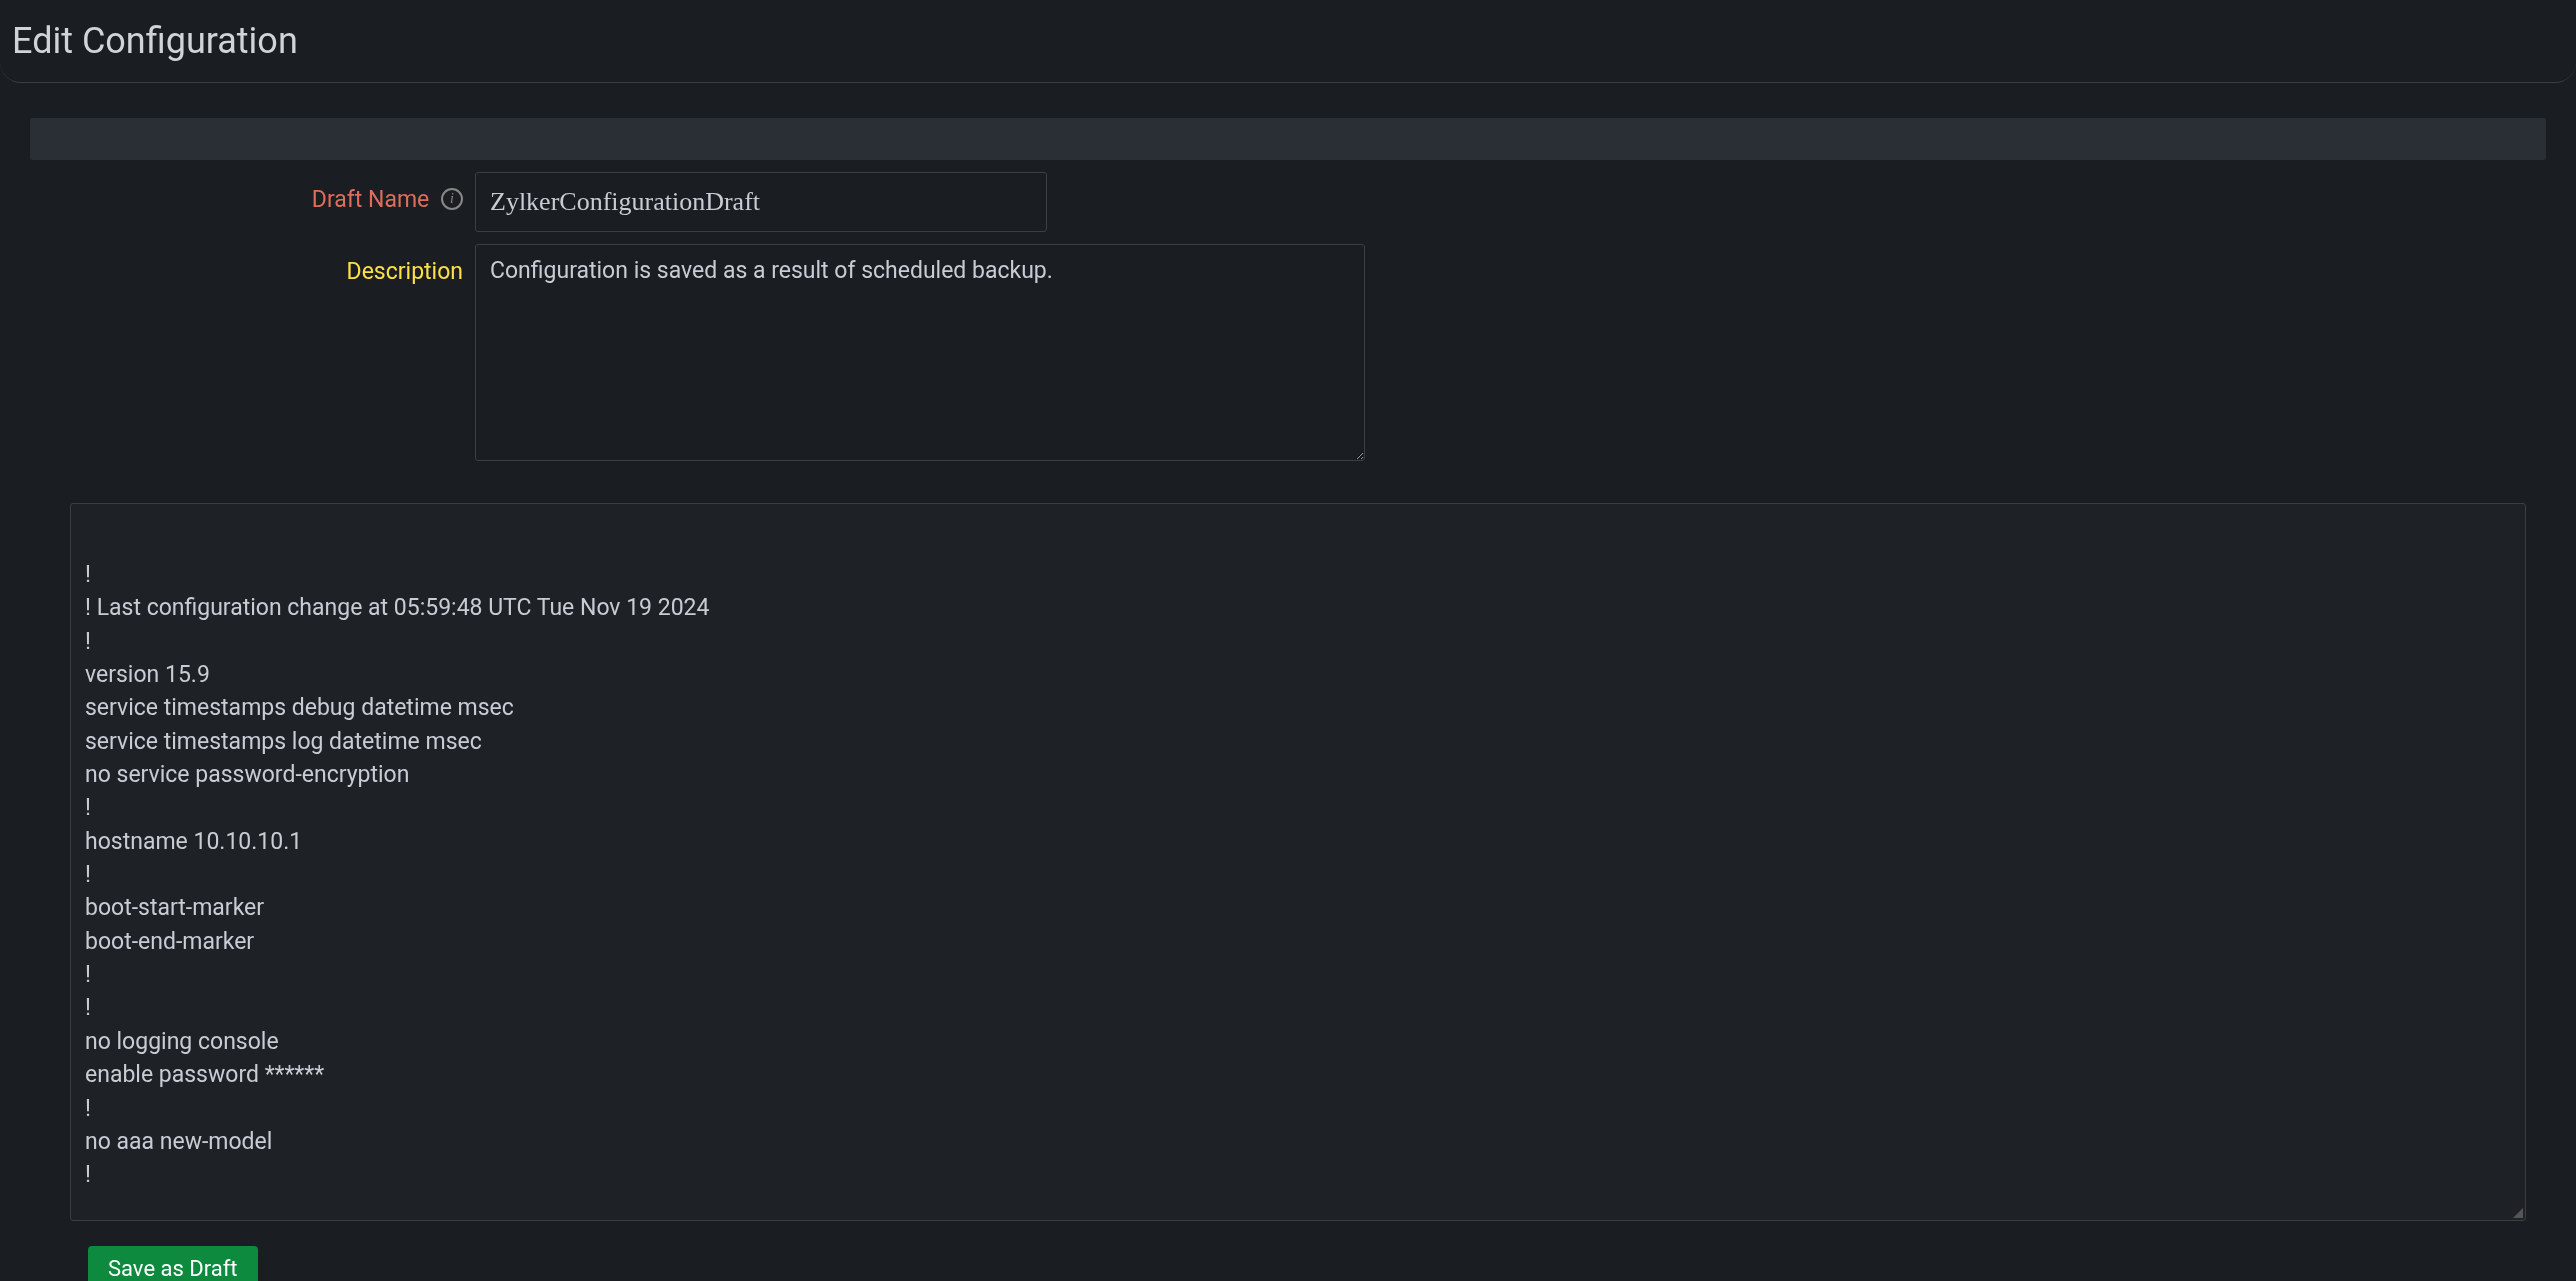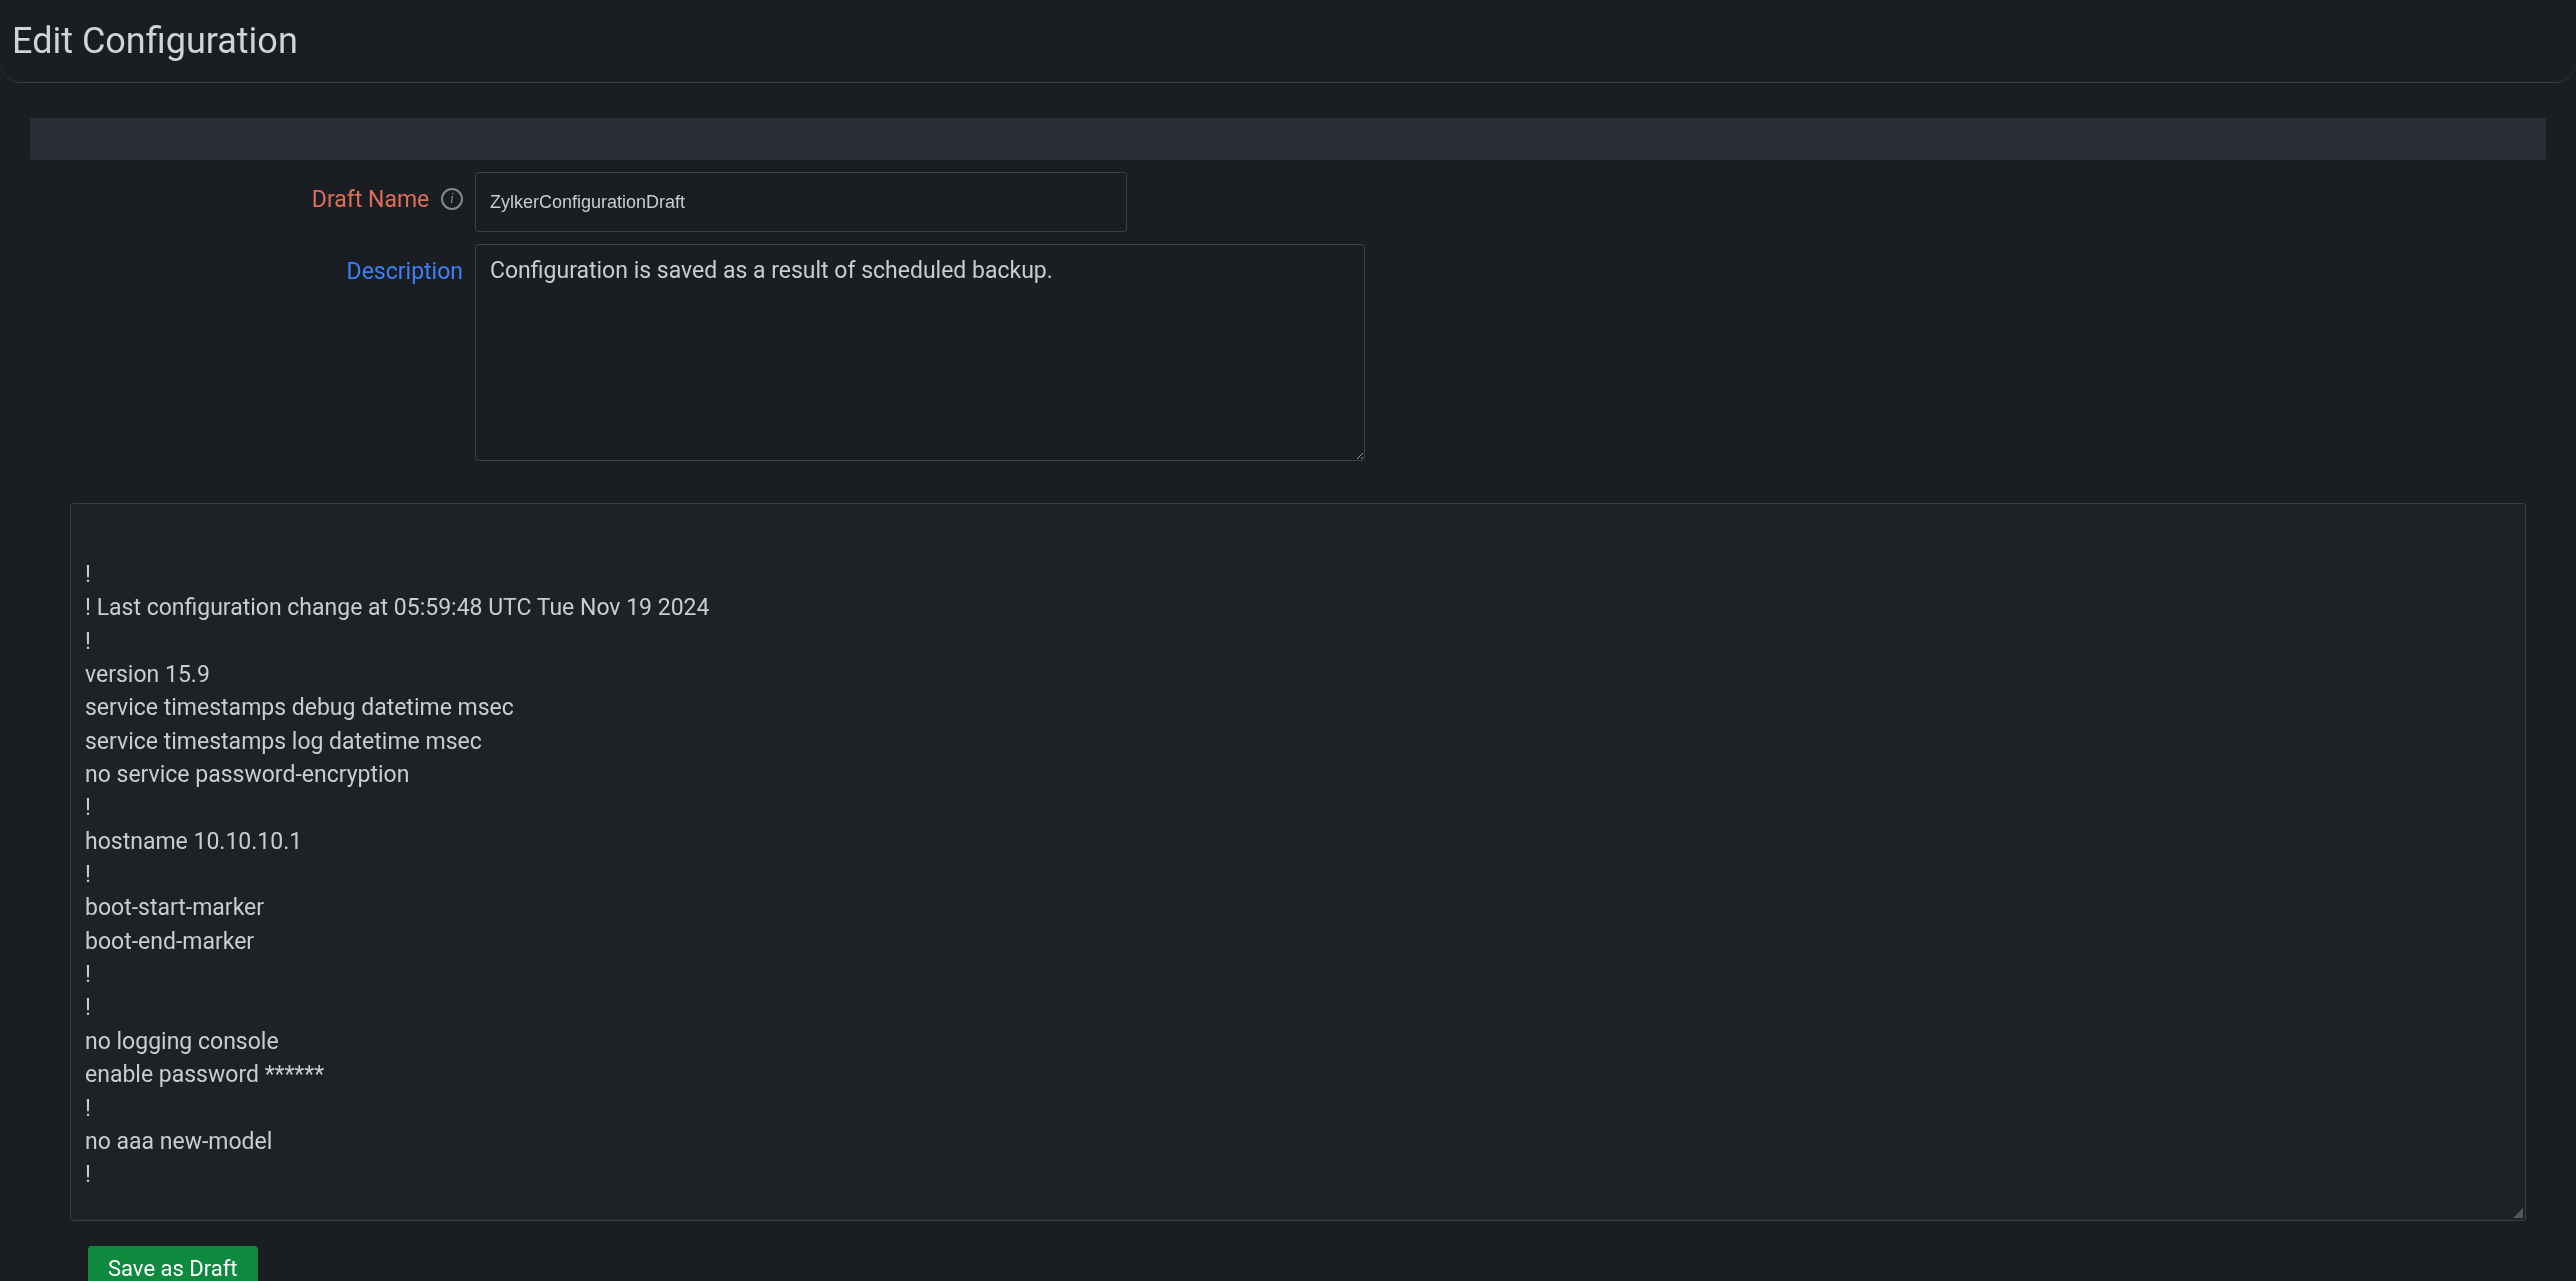--- a/index.html
+++ b/index.html
@@ -49,21 +49,21 @@
       align-items: flex-start;
       margin-top: 12px;
     }
     
     .form-label {
       width: 445px;
       text-align: right;
       padding-right: 12px;
       padding-top: 14px;
       font-size: 23px;
-      color: #3b82f6;
+      color: #fde047;
     }
     
     .form-label.required {
       color: #e06c5c;
     }
     
     .info-icon {
       display: inline-flex;
       align-items: center;
       justify-content: center;
@@ -75,29 +75,29 @@
       color: #888;
       margin-left: 6px;
       font-style: italic;
       font-family: serif;
       vertical-align: middle;
       position: relative;
       top: -2px;
     }
     
     .form-input {
-      width: 652px;
+      width: 572px;
       height: 60px;
       background-color: #1a1d21;
       border: 1px solid #3a3f45;
       border-radius: 3px;
       color: #c8cdd3;
       padding: 12px 14px;
-      font-size: 18px;
-      font-family: Liberation Sans, sans-serif;
+      font-size: 26px;
+      font-family: Liberation Serif, serif;
     }
     
     .form-textarea {
       width: 890px;
       height: 217px;
       background-color: #1a1d21;
       border: 1px solid #3a3f45;
       border-radius: 3px;
       color: #c8cdd3;
       padding: 12px 14px;

